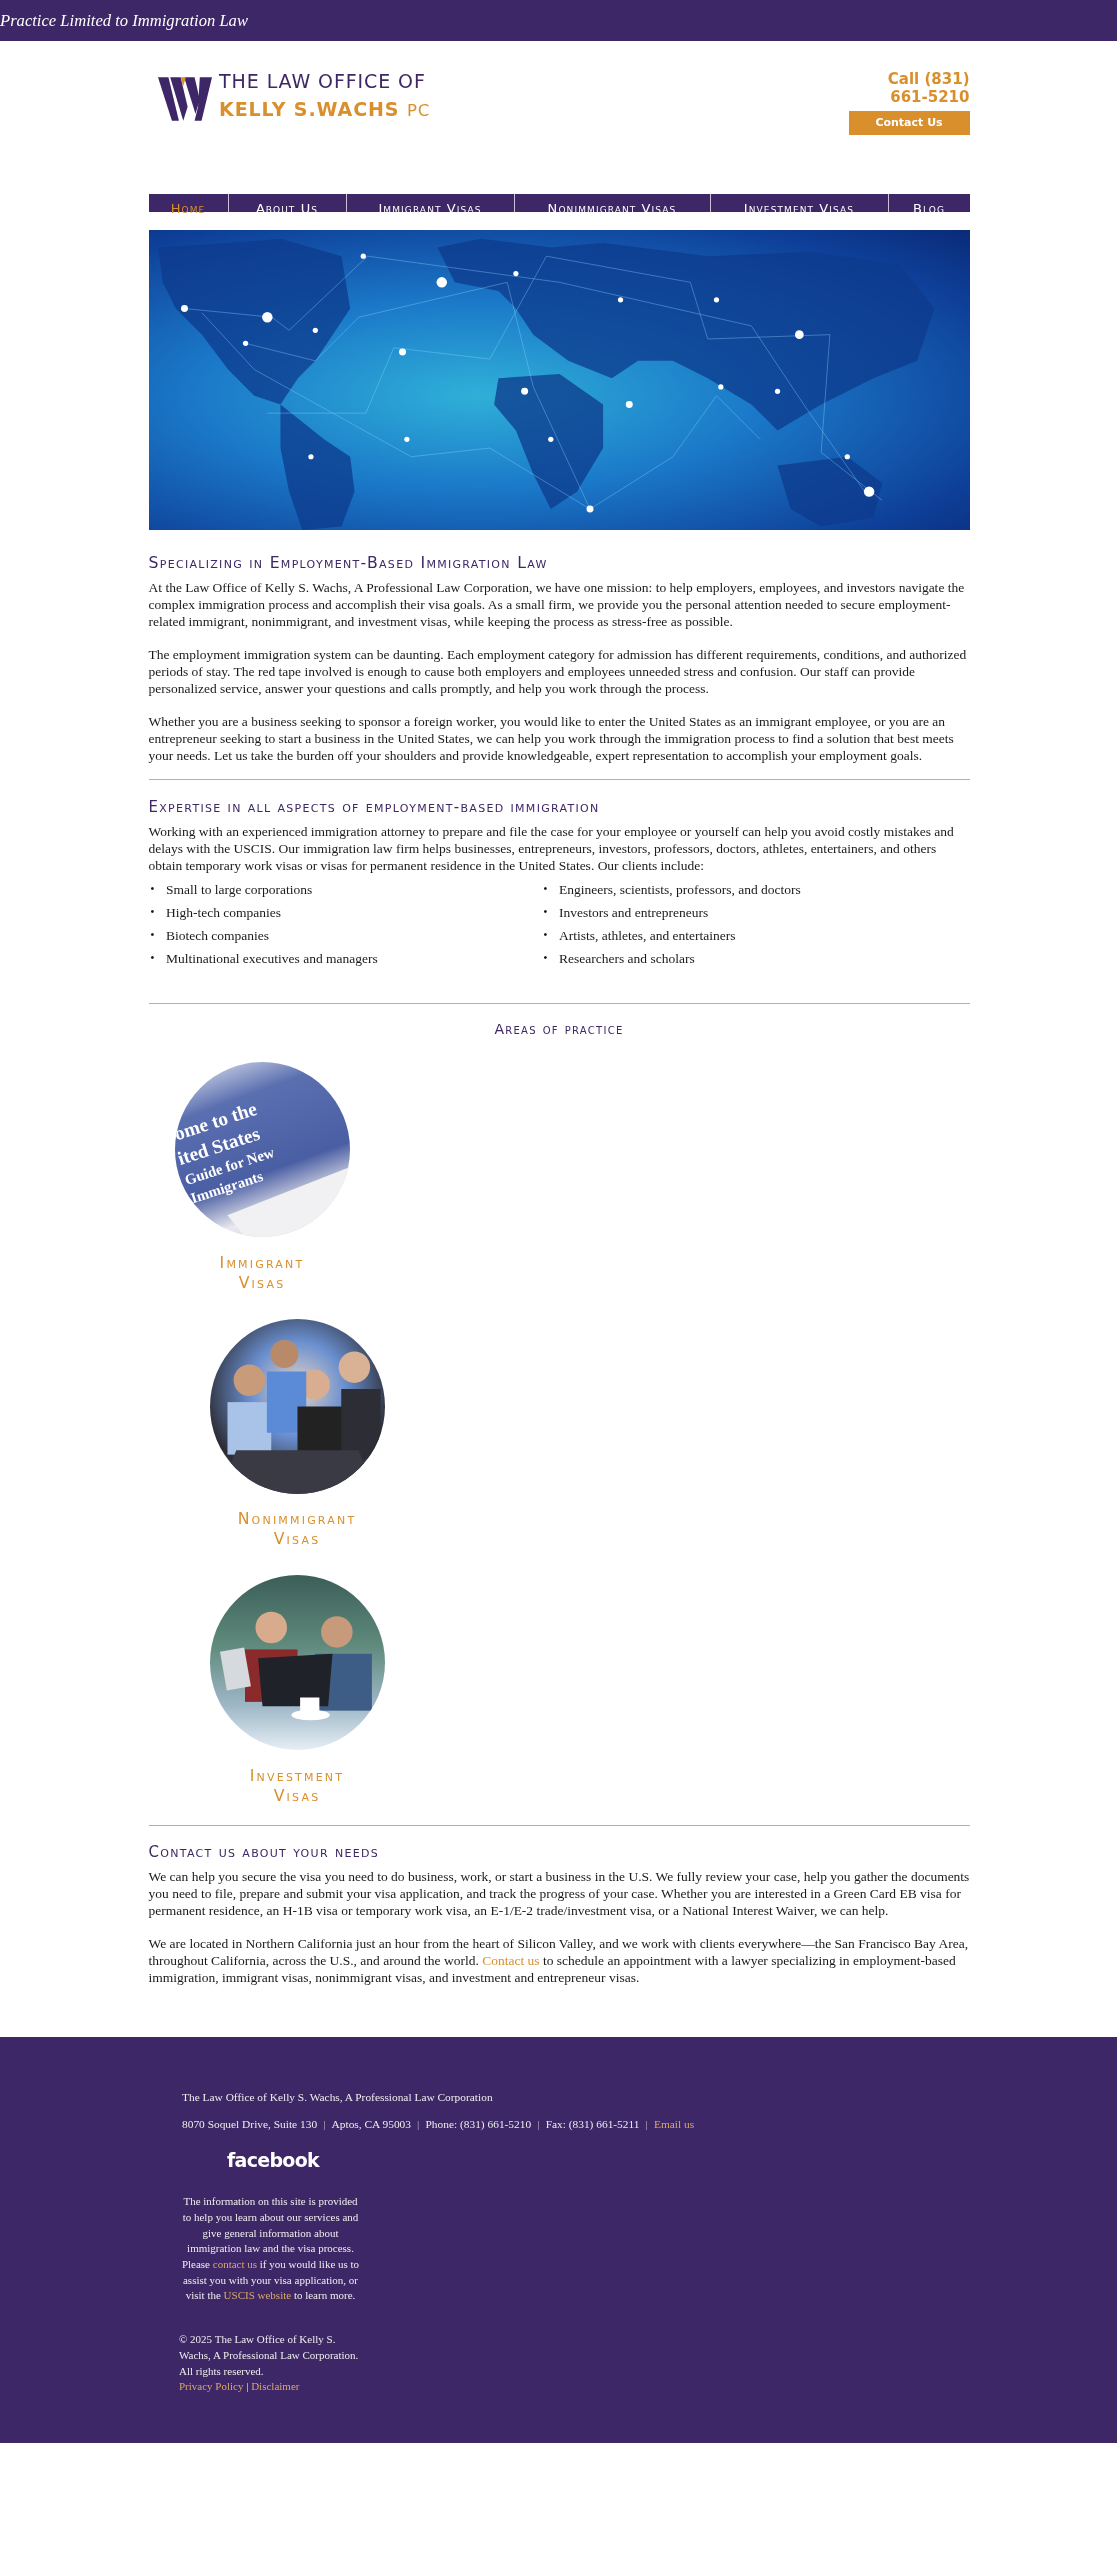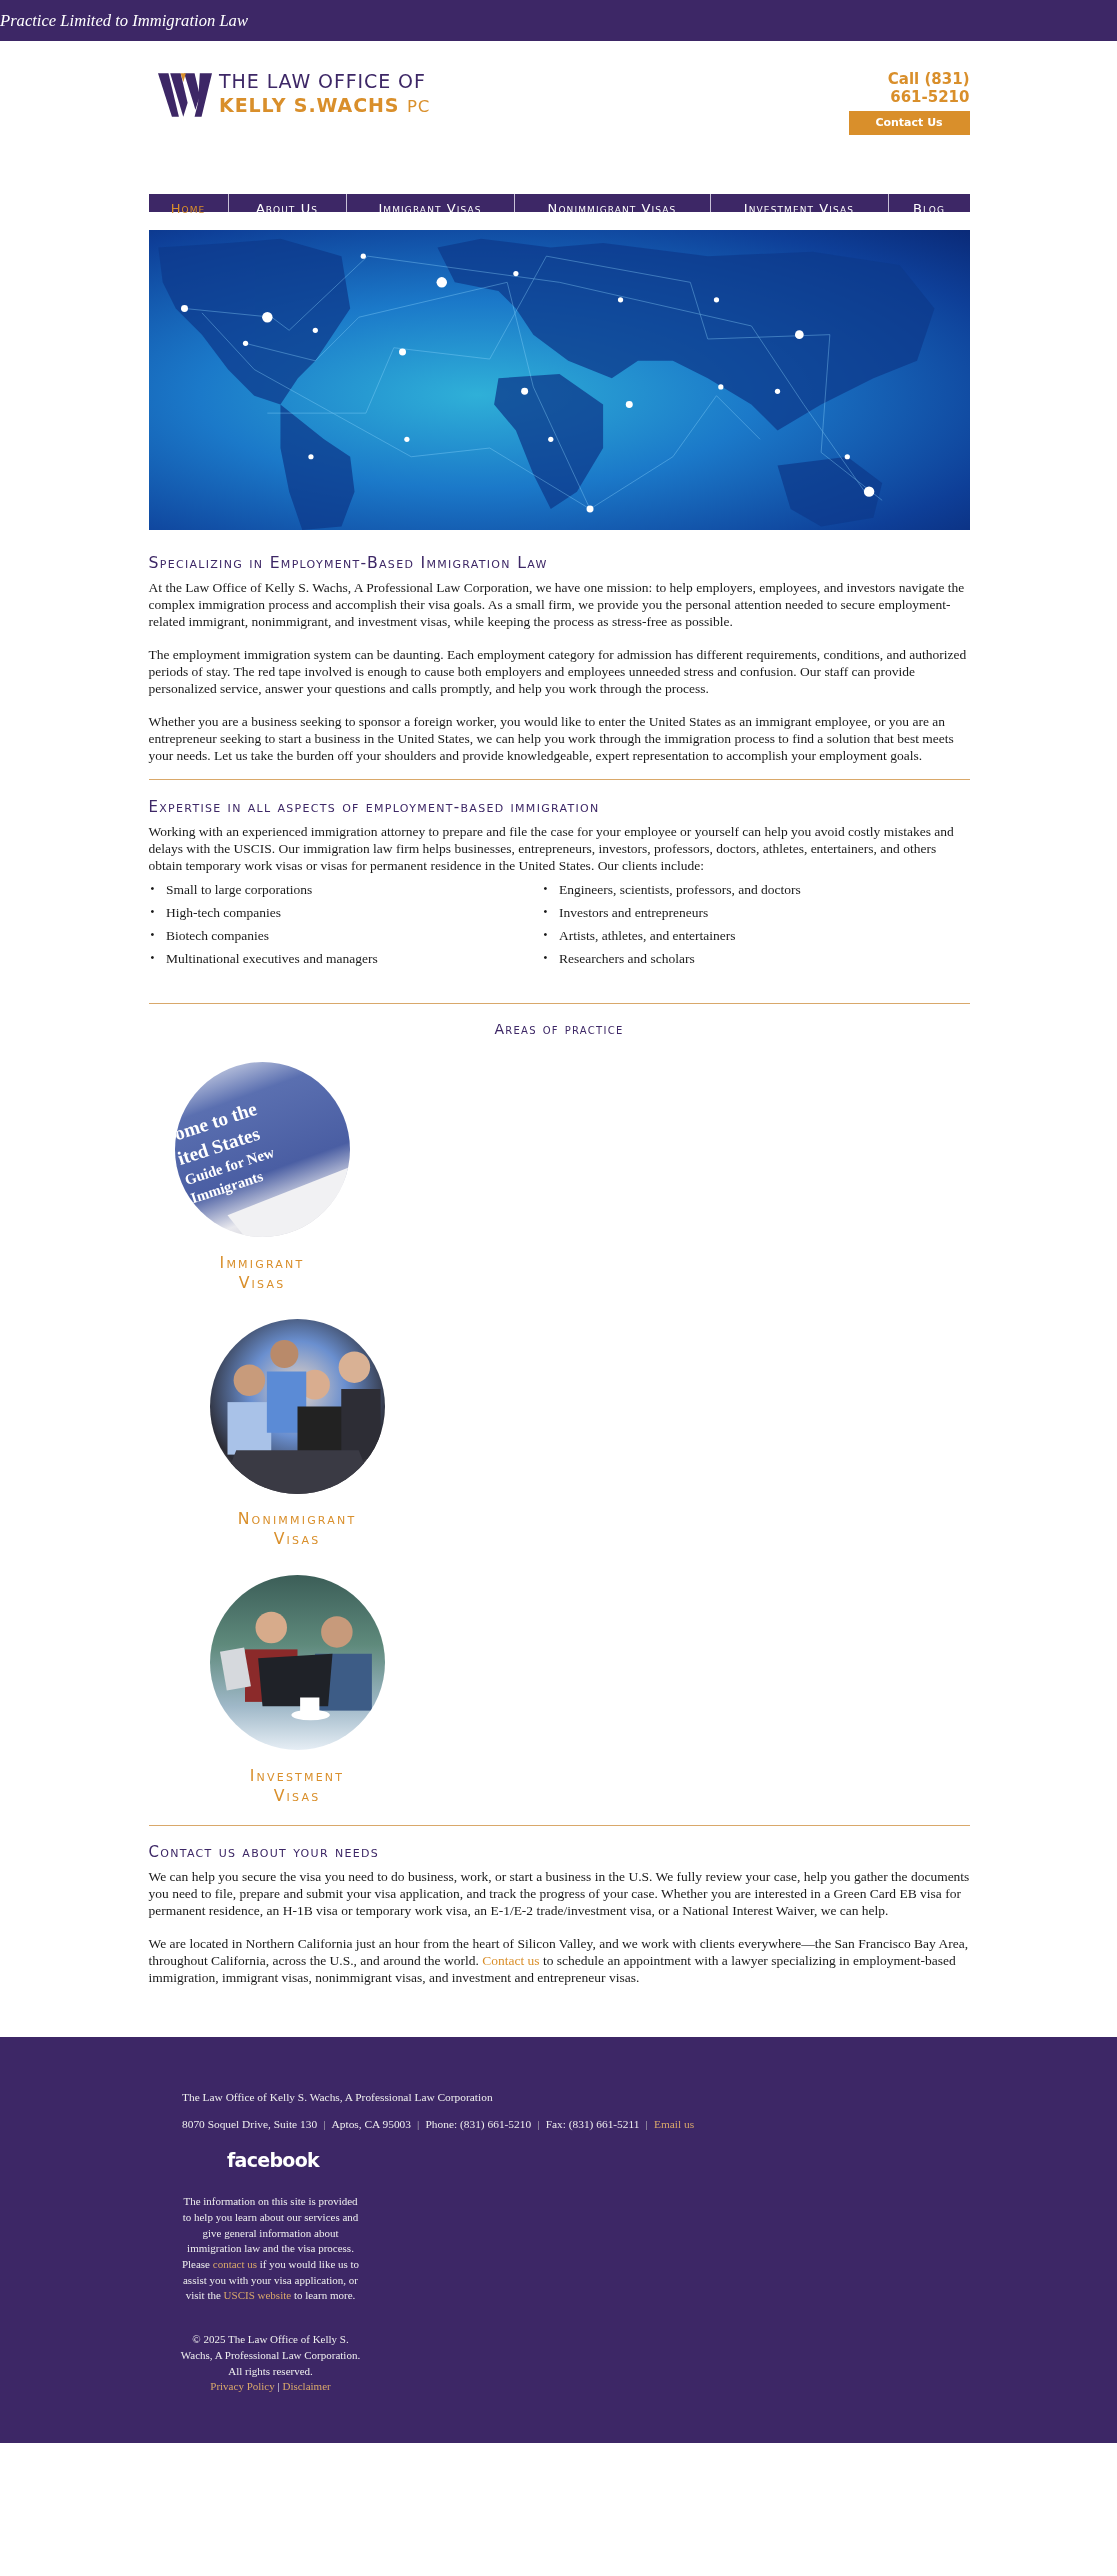--- a/index.html
+++ b/index.html
@@ -9,21 +9,21 @@
   .topbar { height: 41px; background: #3d2766; color: #fff; 
     font-style: italic; font-size: 16.6px; line-height: 41px; font-family: "Liberation Serif", serif; }
 
   .wrap { width: 821px; margin: 0 auto; position: relative; }
 
   .header { height: 112px; position: relative; }
   .logo { position: absolute; left: 9.6px; top: 29px; display: flex; align-items: center; }
   .logo-mark { width: 54px; height: 44px; }
   .logo-text { margin-left: 7px; font-family: "DejaVu Sans", sans-serif; letter-spacing: 0.9px; }
   .logo-line1 { color: #3d2766; font-size: 19px; line-height: 23px; }
-  .logo-line2 { color: #d98f2b; font-size: 19px; line-height: 24px; font-weight: bold; }
+  .logo-line2 { color: #d98f2b; font-size: 19px; line-height: 33px; font-weight: bold; }
   .logo-line2 .pc { font-weight: normal; font-size: 16.6px; }
 
   .header-right { position: absolute; right: 0; top: 29px; width: 121px; text-align: center; }
   .call { color: #d98f2b; font-family: "DejaVu Sans", sans-serif; font-size: 15px; font-weight: bold; text-align: right; }
   .contact-btn { display: block; margin-top: 5.2px; background: #d98f2b; color: #fff; height: 23.6px; line-height: 23.6px;
     font-family: "DejaVu Sans", sans-serif; font-size: 11px; font-weight: bold; text-align: center; cursor: pointer; }
 
   .nav { display: flex; height: 18px; background: #3d2766; margin-top: 41px; }
   .nav-item { color: #fff; font-family: "DejaVu Sans", sans-serif; font-variant: small-caps; font-size: 13px;
     letter-spacing: 1.1px; line-height: 30px; text-align: center; border-left: 0.9px solid #c9c2d8; cursor: pointer; }
@@ -54,21 +54,21 @@
 
   .footer { background: #3d2766; margin-top: 51px; height: 406px; color: #fff; position: relative; }
   .footer-inner { position: absolute; left: 182px; top: 54px; }
   .footer .fname { font-size: 11.4px; color: #eee; }
   .footer .faddr { font-size: 11.4px; color: #eee; margin-top: 15px; }
   .footer .sep { color: #bbb; margin: 0 6.1px; }
   .footer .link { color: #d9a86a; cursor: pointer; }
   .fb { position: absolute; left: 227px; top: 112px; font-family: "DejaVu Sans", sans-serif; font-weight: bold;
     font-size: 19px; letter-spacing: -0.7px; color: #fff; cursor: pointer; }
   .fdisc { position: absolute; left: 179px; top: 157px; width: 183px; text-align: center; font-size: 11px; line-height: 15.7px; color: #eee; }
-  .fcopyright { position: absolute; left: 179px; top: 295px; width: 183px; text-align: center; font-size: 11px; line-height: 15.7px; color: #eee; }
+  .fcopyright { position: absolute; left: 179px; top: 295px; width: 183px; font-size: 11px; line-height: 15.7px; color: #eee; }
 </style>
 </head>
 <body>
 
 <div class="topbar">
   <span>Practice Limited to Immigration Law</span>
 </div>
 
 <div class="wrap">
   <div class="header">

